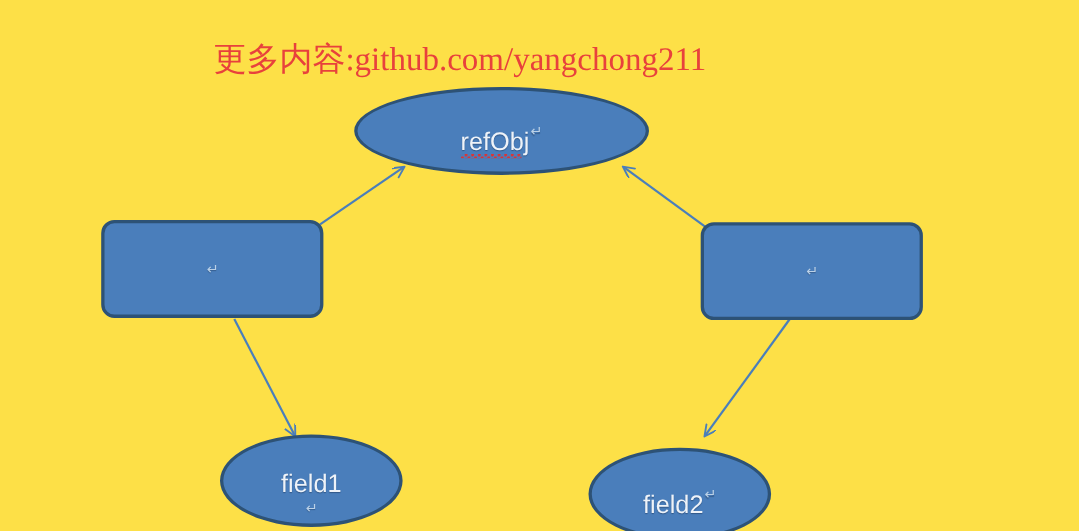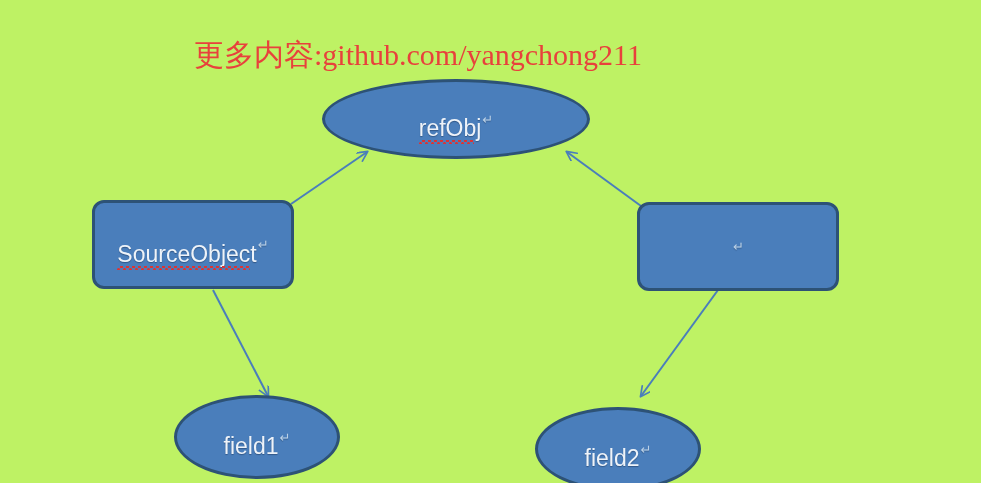--- a/index.html
+++ b/index.html
@@ -7,21 +7,21 @@
     padding: 0;
     background: #ffffff;
   }
   body {
     font-family: "Liberation Sans", sans-serif;
   }
   #canvas {
     position: relative;
     width: 981px;
     height: 483px;
-    background: #bef264;
+    background: #fde047;
     overflow: hidden;
   }
   #edge-layer {
     position: absolute;
     left: 0;
     top: 0;
     width: 981px;
     height: 483px;
     pointer-events: none;
   }
@@ -78,21 +78,21 @@
     font-size: 13px;
     color: #cfe0ef;
     opacity: 0.85;
     margin-left: 1px;
     vertical-align: baseline;
   }
   
   #node-refobj      { left: 322px; top: 79px;  width: 268px; height: 80px;  }
   #node-sourceobject{ left: 92px;  top: 200px; width: 202px; height: 89px;  }
   #node-copiedobject{ left: 637px; top: 202px; width: 202px; height: 89px;  }
-  #node-field1      { left: 174px; top: 395px; width: 166px; height: 84px;  }
+  #node-field1      { left: 200px; top: 395px; width: 166px; height: 84px; flex-direction: column;  }
   #node-field2      { left: 535px; top: 407px; width: 166px; height: 84px;  }
 </style>
 </head>
 <body>
 
 <div id="canvas">
 
   <svg id="edge-layer" viewBox="0 0 981 483" width="981" height="483" xmlns="http://www.w3.org/2000/svg">
     <defs>
       <marker id="arrow-open" markerWidth="13" markerHeight="13" refX="10" refY="5" orient="auto" markerUnits="userSpaceOnUse">
@@ -110,21 +110,20 @@
   </svg>
 
   <div class="watermark">更多内容:github.com/yangchong211</div>
 
   <div class="node ellipse" id="node-refobj">
     <span class="node-label squiggle">refObj</span>
       <span class="pilcrow">↵</span>
   </div>
 
   <div class="node rect" id="node-sourceobject">
-    <span class="node-label squiggle">SourceObject</span>
       <span class="pilcrow">↵</span>
   </div>
 
   <div class="node rect" id="node-copiedobject">
       <span class="pilcrow">↵</span>
   </div>
 
   <div class="node ellipse" id="node-field1">
     <span class="node-label">field1</span>
       <span class="pilcrow">↵</span>

